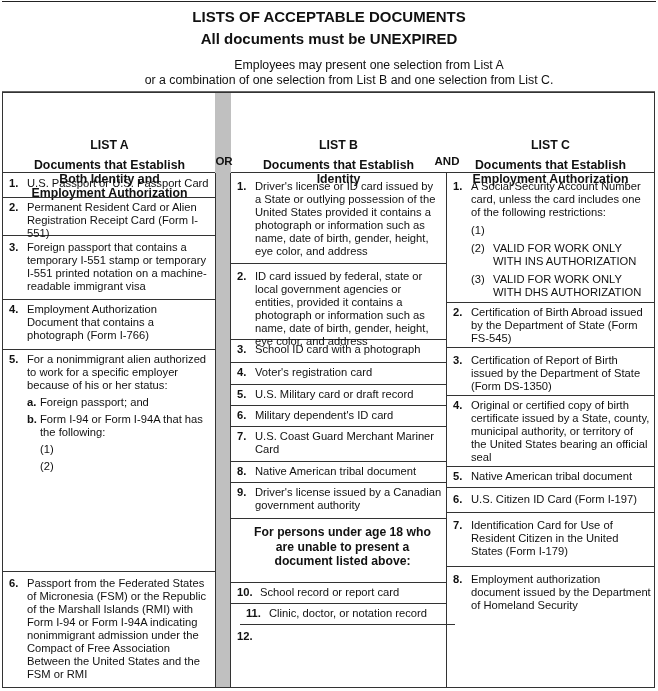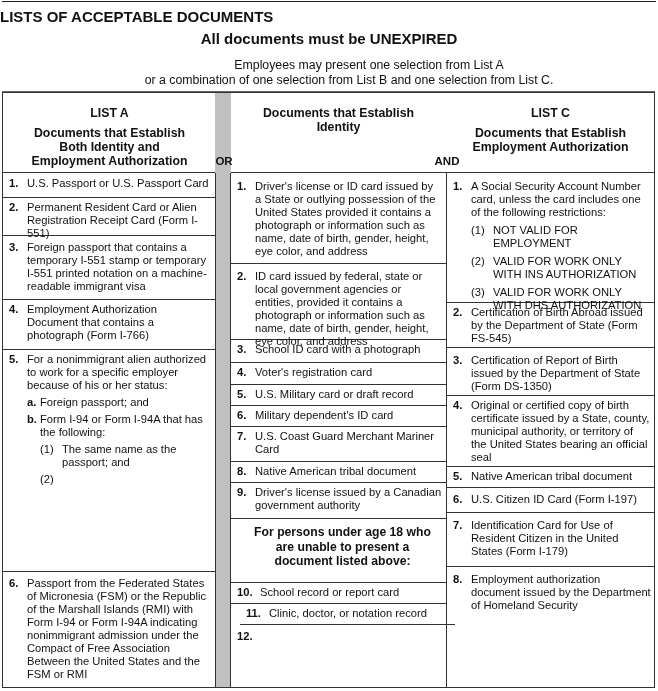--- a/index.html
+++ b/index.html
@@ -1,33 +1,33 @@
 <!DOCTYPE html>
 <html><head>
 <meta charset="utf-8">
 <style>
   html, body { margin: 0; padding: 0; background: #ffffff; }
   body {
     width: 658px; height: 691px; overflow: hidden; position: relative;
     font-family: "Liberation Sans", sans-serif; color: #111;
   }
   .topline { position: absolute; left: 2px; right: 2px; top: 1px; height: 0; border-top: 1.5px solid #222; }
-  .title1 { position: absolute; left: 0; width: 658px; top: 8px; font-weight: bold; font-size: 15px; }
+  .title1 { position: absolute; left: 0; width: 658px; top: 8px; text-align: center; font-weight: bold; font-size: 15px; }
   .title2 { position: absolute; left: 0; width: 658px; top: 30px; text-align: center; font-weight: bold; font-size: 15px; }
   .sub1 { position: absolute; left: 0; width: 658px; top: 58px; text-align: center; font-size: 12.3px; padding-left: 40px; }
   .sub2 { position: absolute; left: 0; width: 658px; top: 73px; text-align: center; font-size: 12.3px; margin-left: 20px; }
 
   .table { position: absolute; left: 2px; top: 92px; width: 653px; height: 596px; border: 1.5px solid #333; border-bottom: 1.5px solid #333; box-sizing: border-box; }
   .sepline { position: absolute; left: 2px; width: 653px; top: 91px; border-top: 1.5px solid #666; }
 
   .graybar { position: absolute; left: 215px; top: 93px; width: 16px; height: 594px; background: #c0c0c0; }
   .graybar-lines { position: absolute; left: 215px; top: 173px; width: 14px; height: 514px; border-left: 1.3px solid #333; border-right: 1.3px solid #333; }
 
   .hdr { position: absolute; text-align: center; font-weight: bold; font-size: 12.3px; line-height: 14px; }
-  .hdr .lt { margin-bottom: 6px; }
+  .hdr .lt { margin-bottom: 6px; margin-top: 32px; }
   .hdr-or { position: absolute; left: 215px; top: 155px; width: 18px; text-align: center; font-weight: bold; font-size: 11.5px; }
   .hdr-and { position: absolute; left: 432px; top: 155px; width: 30px; text-align: center; font-weight: bold; font-size: 11.5px; }
   .hdr-rule { position: absolute; top: 172px; border-top: 1.3px solid #333; }
 
   .col { position: absolute; top: 174px; }
   .cell { position: absolute; left: 0; box-sizing: border-box; border-bottom: 1.3px solid #333; padding: 3px 4px 0 6px; font-size: 11.2px; line-height: 13px; }
   .cell.last { border-bottom: none; }
   .row { display: flex; }
   .num { font-weight: bold; width: 18px; flex: none; }
   .num.wide { width: 23px; }
@@ -57,20 +57,21 @@
 <div class="graybar-lines"></div>
 
 <div class="hdr" style="left:4px; width:211px; top:106px;">
   <div class="lt">LIST A</div>
   <div>Documents that Establish</div>
   <div>Both Identity and</div>
   <div>Employment Authorization</div>
 </div>
 <div class="hdr-or">OR</div>
 <div class="hdr" style="left:231px; width:215px; top:106px;">
+  <div class="lt">LIST B</div>
   <div>Documents that Establish</div>
   <div>Identity</div>
 </div>
 <div class="hdr-and">AND</div>
 <div class="hdr" style="left:446px; width:209px; top:106px;">
   <div class="lt">LIST C</div>
   <div>Documents that Establish</div>
   <div>Employment Authorization</div>
 </div>
 <div class="hdr-rule" style="left:2px; width:213px;"></div>
@@ -113,21 +114,20 @@
       <div class="sub">
           <span class="lab">a.</span>
           <span>Foreign passport; and</span>
         </div>
       <div class="sub">
           <span class="lab">b.</span>
           <span>Form I-94 or Form I-94A that has the following:</span>
         </div>
       <div class="sub2x">
           <span class="lab">(1)</span>
-          <span>The same name as the passport; and</span>
         </div>
       <div class="sub2x">
           <span class="lab">(2)</span>
         </div>
     </div>
   </div>
   <div class="cell last" style="top:398px; height:114px; width:212px; padding-top:5px;">
     <div class="row">
         <span class="num">6.</span>
         <span class="txt">Passport from the Federated States of Micronesia (FSM) or the Republic of the Marshall Islands (RMI) with Form I-94 or Form I-94A indicating nonimmigrant admission under the Compact of Free Association Between the United States and the FSM or RMI</span>
@@ -211,21 +211,20 @@
 </div>
 
 <div class="col" style="left:447px; width:208px;">
   <div class="cell" style="top:0; height:129px; width:208px; padding-top:6px;">
     <div class="row">
         <span class="num">1.</span>
       <div class="txt">
         <div>A Social Security Account Number card, unless the card includes one of the following restrictions:</div>
         <div class="subc">
             <span class="lab">(1)</span>
-            <span>NOT VALID FOR EMPLOYMENT</span>
           </div>
         <div class="subc">
             <span class="lab">(2)</span>
             <span>VALID FOR WORK ONLY WITH INS AUTHORIZATION</span>
           </div>
         <div class="subc">
             <span class="lab">(3)</span>
             <span>VALID FOR WORK ONLY WITH DHS AUTHORIZATION</span>
           </div>
       </div>

